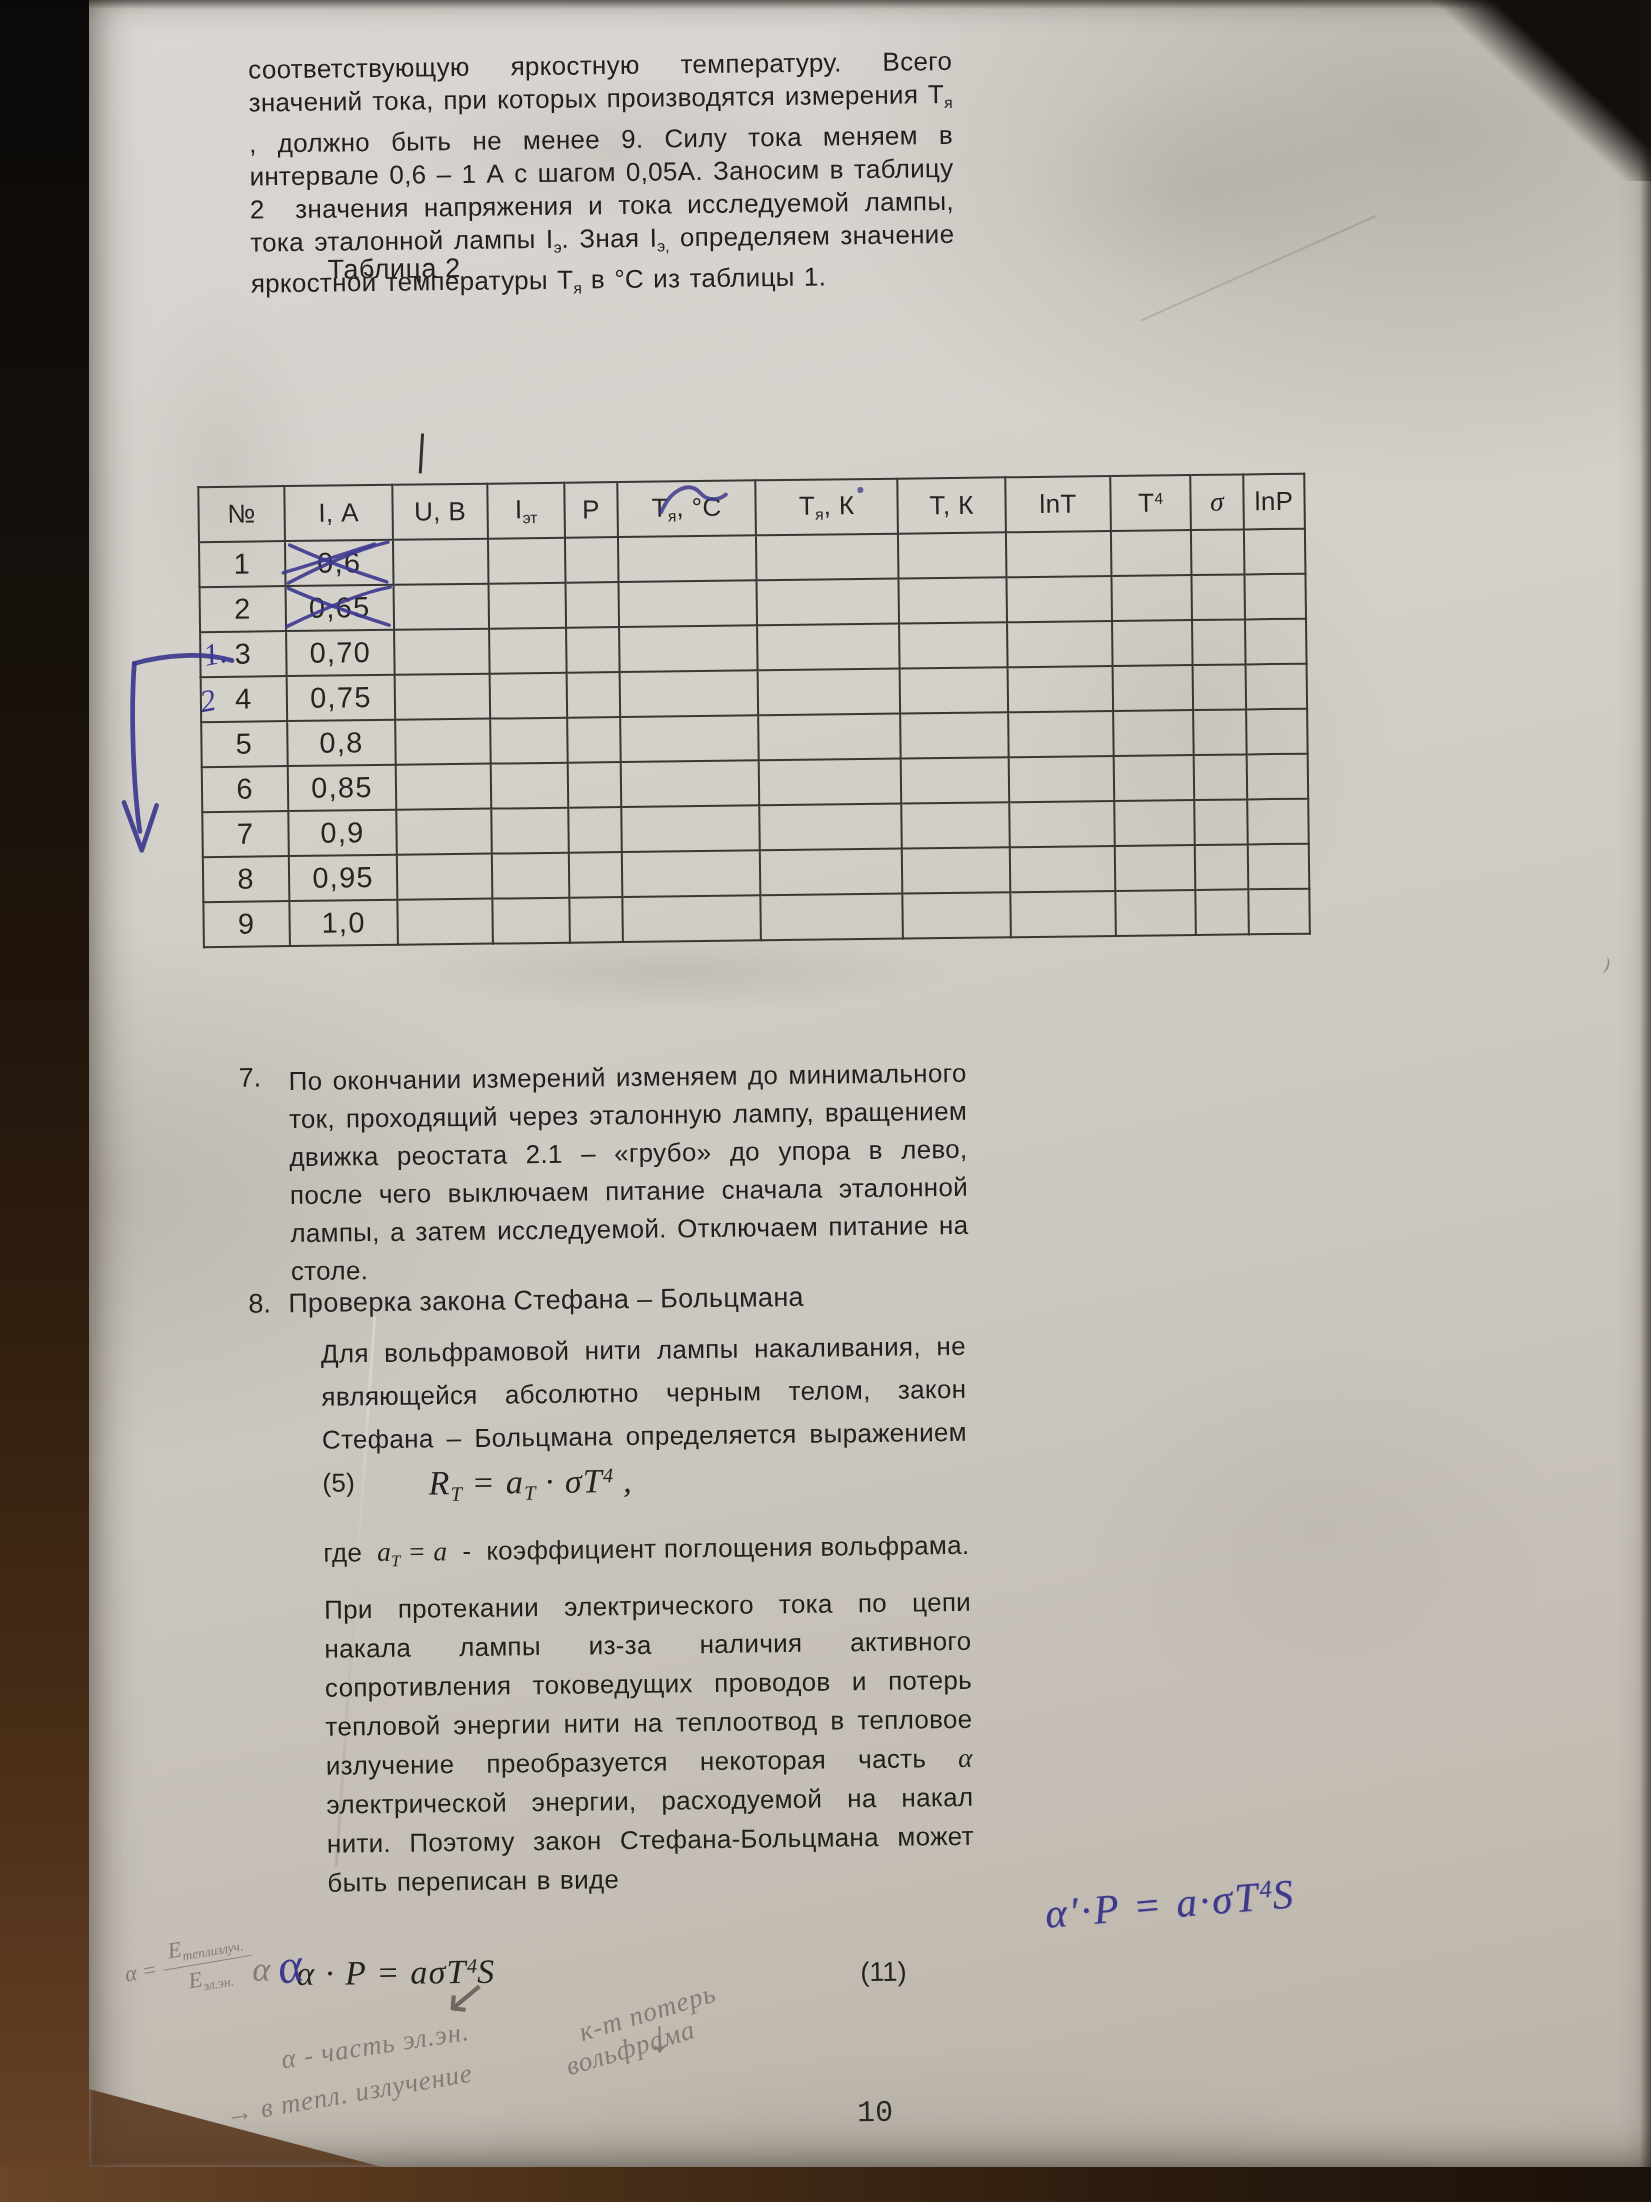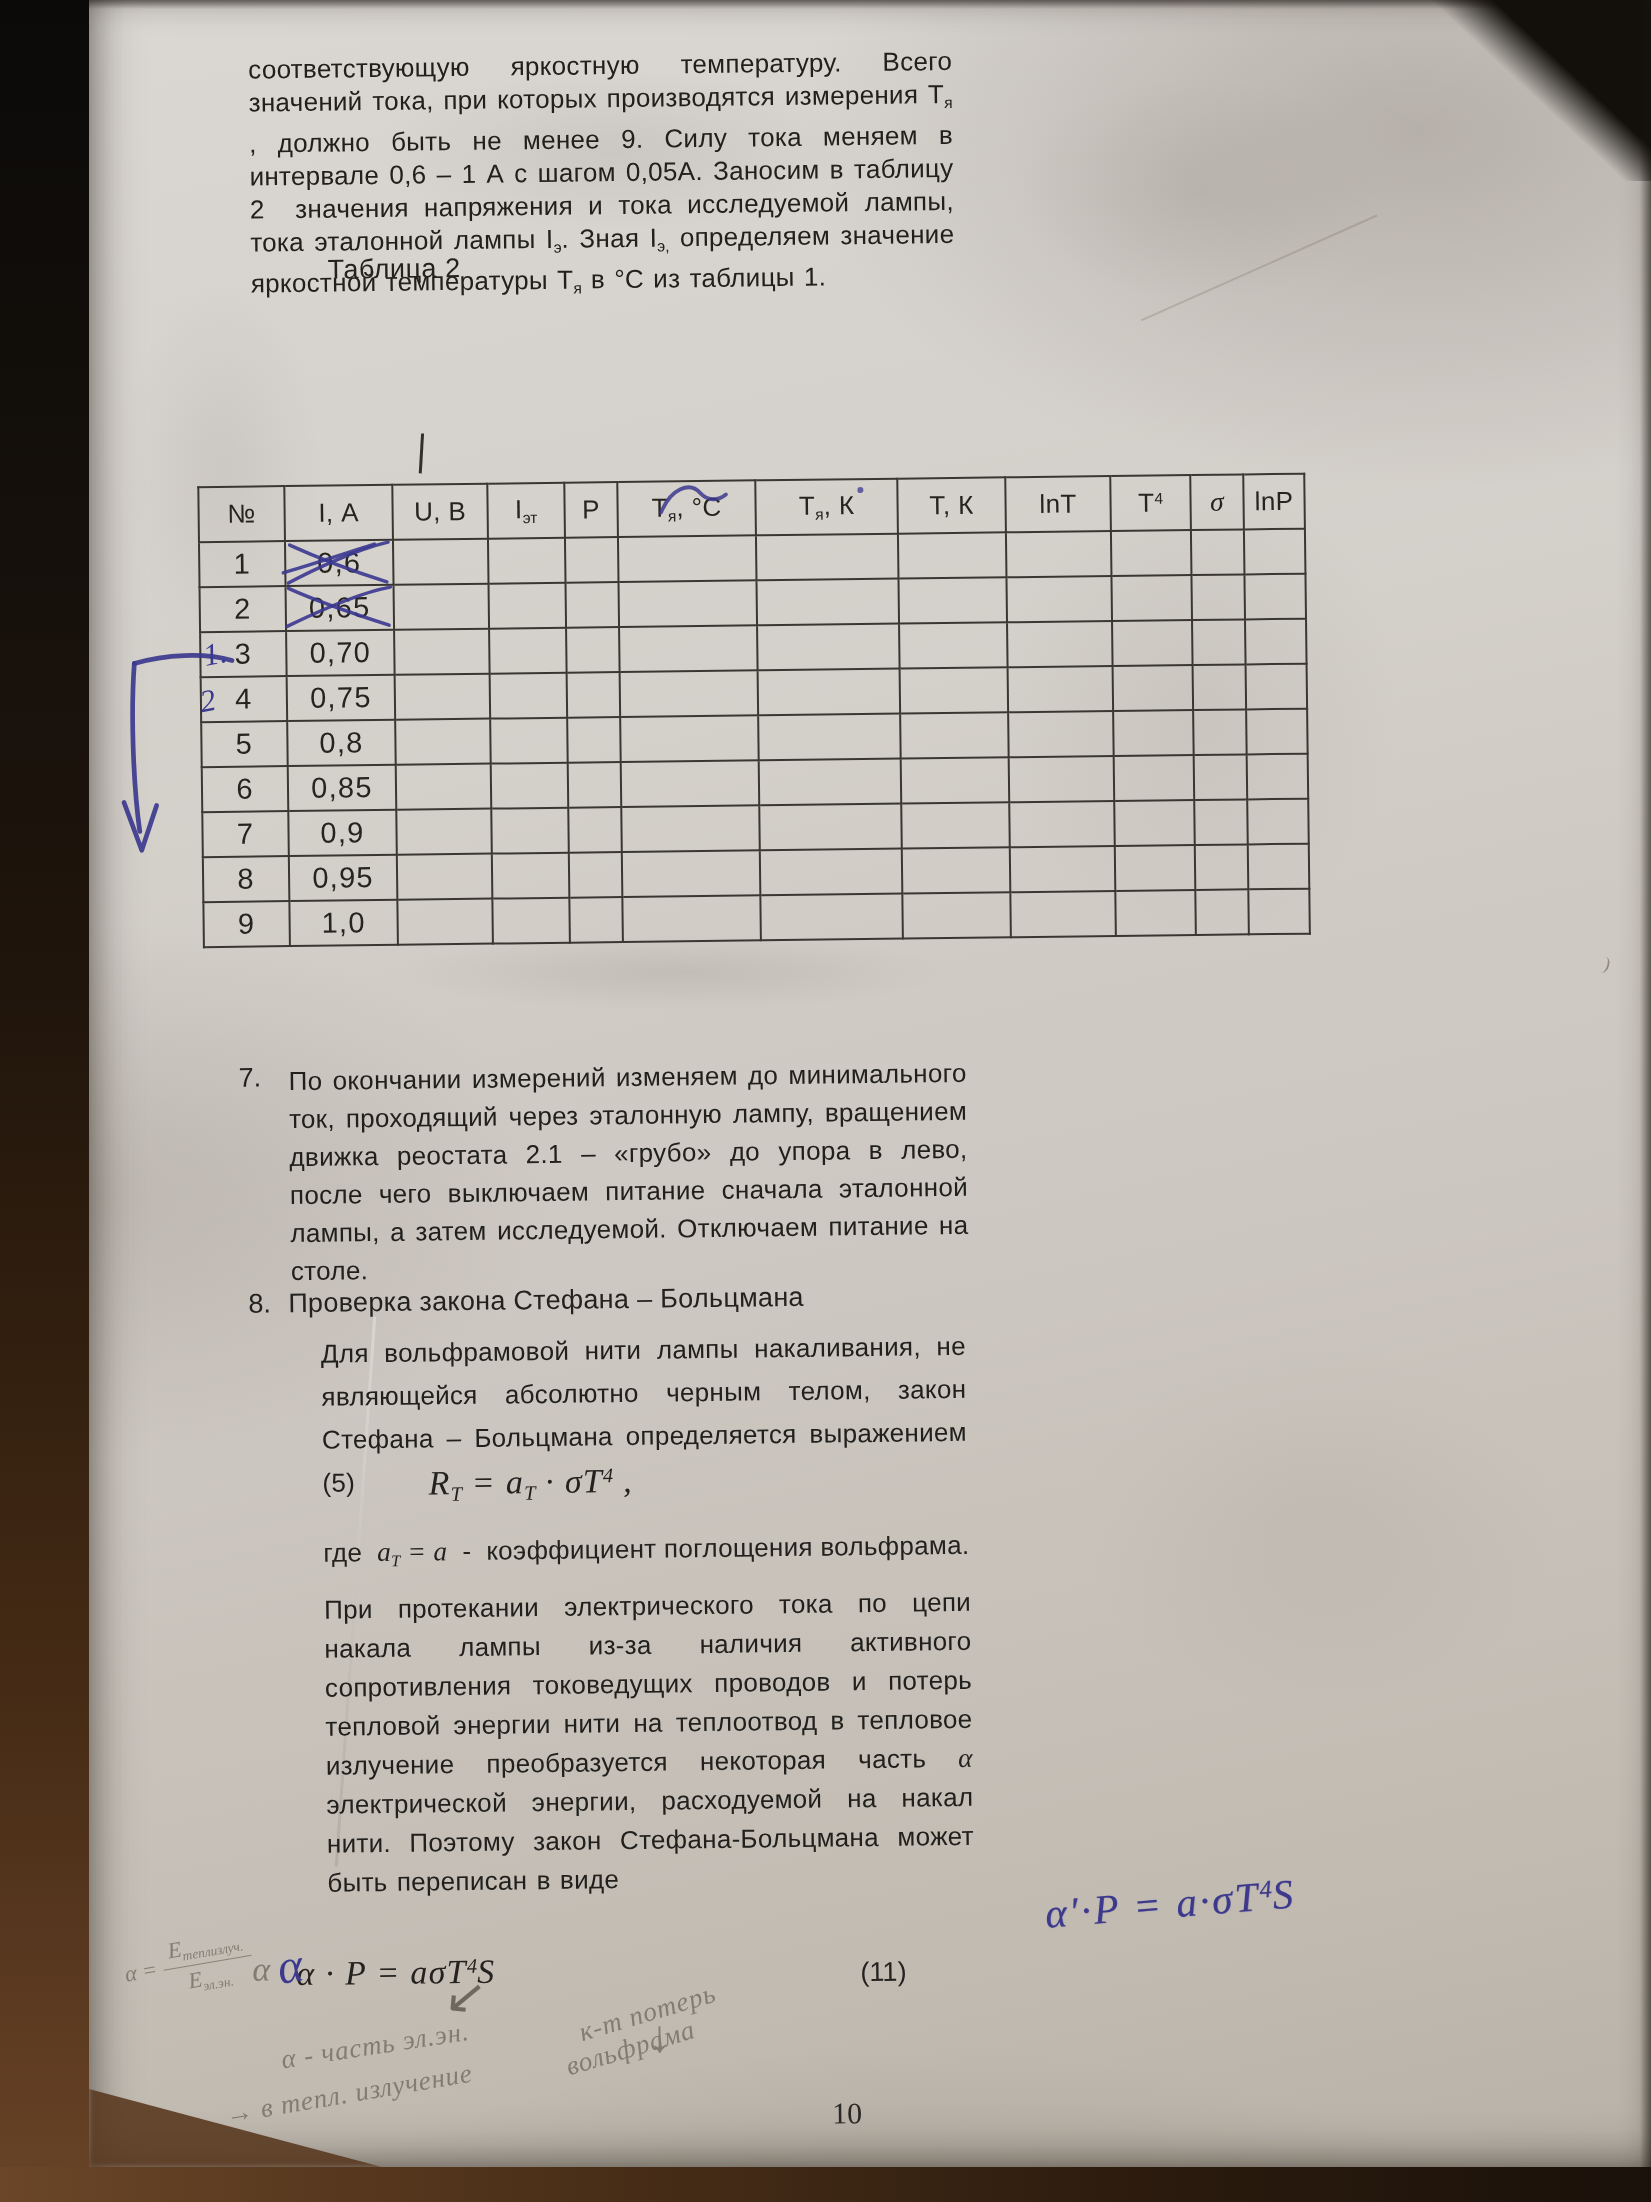--- a/index.html
+++ b/index.html
@@ -81,21 +81,21 @@
   .frac-note{left:22.4px;top:1927px;font-size:22.4px;transform:rotate(-9deg)}
   .frac{display:inline-block;text-align:center;vertical-align:middle;margin-left:6.9px}
   .frac .top{display:block;padding:0 6.9px 1.7px;border-bottom:1.7px solid #8a847a}
   .frac .bot{display:block;padding-top:1.7px}
   .arr-dl{left:342px;top:1962px;font-size:50px;color:#6e685f;transform:rotate(6deg);font-style:normal}
   .arr-d{left:545px;top:2008px;font-size:45px;color:#827c73;font-style:normal}
   .note-a{left:177px;top:2024px;font-size:27px;transform:rotate(-8deg);letter-spacing:0.9px}
   .note-r{left:120px;top:2072px;font-size:27px;transform:rotate(-9deg);letter-spacing:0.9px}
   .note-k{left:478px;top:1994px;font-size:27px;transform:rotate(-16deg);letter-spacing:0.9px}
   .note-k .l2{display:block;margin:-1.7px 0 0 -22.4px}
-  .pagenum{left:728px;top:2096px;font-size:30px;font-family:Liberation Serif, serif;color:#2a2824}
+  .pagenum{left:753px;top:2096px;font-size:30px;font-family:Liberation Mono, monospace;color:#2a2824}
   .marginarrow{left:29px;top:630px}
   .marginarrow path,.squig path{stroke:#3c3a8e;fill:none;stroke-linecap:round;stroke-linejoin:round}
   .marginarrow path{stroke-width:5.5;opacity:.92}
   .squig{left:573px;top:477px}
   .squig path{stroke-width:4.5;opacity:.85}
 </style>
 </head>
 <body>
 
 <div class="photo">

